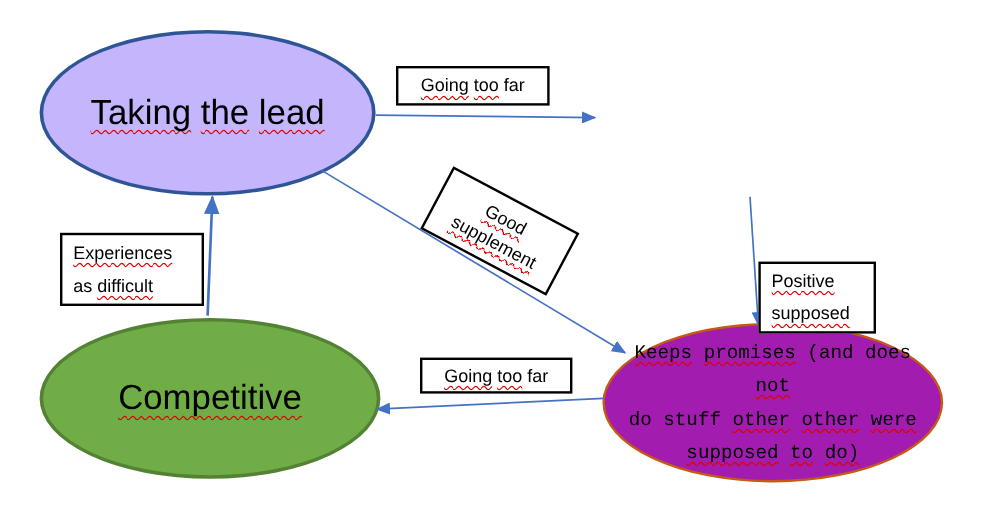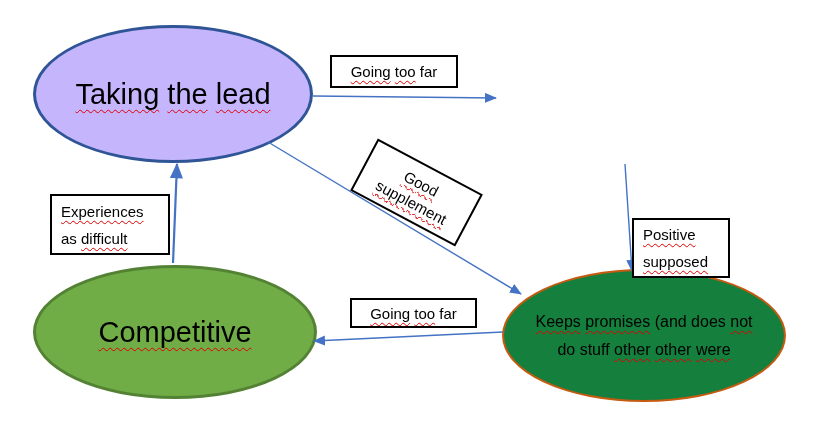--- a/index.html
+++ b/index.html
@@ -48,24 +48,25 @@
       </div>
   </div>
 
 
   <div class="node node-big" style="left: 33px; top: 265px; width: 284px; height: 134px; border: 3px solid rgb(84, 130, 53); background: rgb(112, 173, 71);">
     <div class="lbl">
         <div><span class="sq">Competitive</span></div>
       </div>
   </div>
 
-  <div class="node node-small" style="left: 502px; top: 269px; width: 284px; height: 133px; border: 2.5px solid rgb(197, 90, 17); background: #15803d;">
+  <div class="node node-small" style="left: 502px; top: 269px; width: 284px; height: 133px; border: 2.5px solid rgb(197, 90, 17); background: #a21caf; font-family: Liberation Mono, monospace;">
     <div class="lbl">
         <div><span class="sq">Keeps</span><span> </span><span class="sq">promises</span><span> (and does </span><span class="sq">not</span></div>
         <div><span>do stuff </span><span class="sq">other</span><span> </span><span class="sq">other</span><span> </span><span class="sq">were</span></div>
+        <div><span class="sq">supposed</span><span> </span><span class="sq">to</span><span> </span><span class="sq">do)</span></div>
       </div>
   </div>
 
   <svg class="arrows" viewBox="0 0 828 423">
     <defs>
       <marker id="ah" viewBox="0 0 12 10" refX="11" refY="5" markerWidth="12" markerHeight="10" markerUnits="userSpaceOnUse" orient="auto">
         <path class="ah-fill" d="M0,0 L12,5 L0,10 Z" fill="#4472C4"></path>
       </marker>
       <marker id="ah-big" viewBox="0 0 12 10" refX="11" refY="5" markerWidth="16" markerHeight="13" markerUnits="userSpaceOnUse" orient="auto">
         <path class="ah-fill" d="M0,0 L12,5 L0,10 Z" fill="#4472C4"></path>

